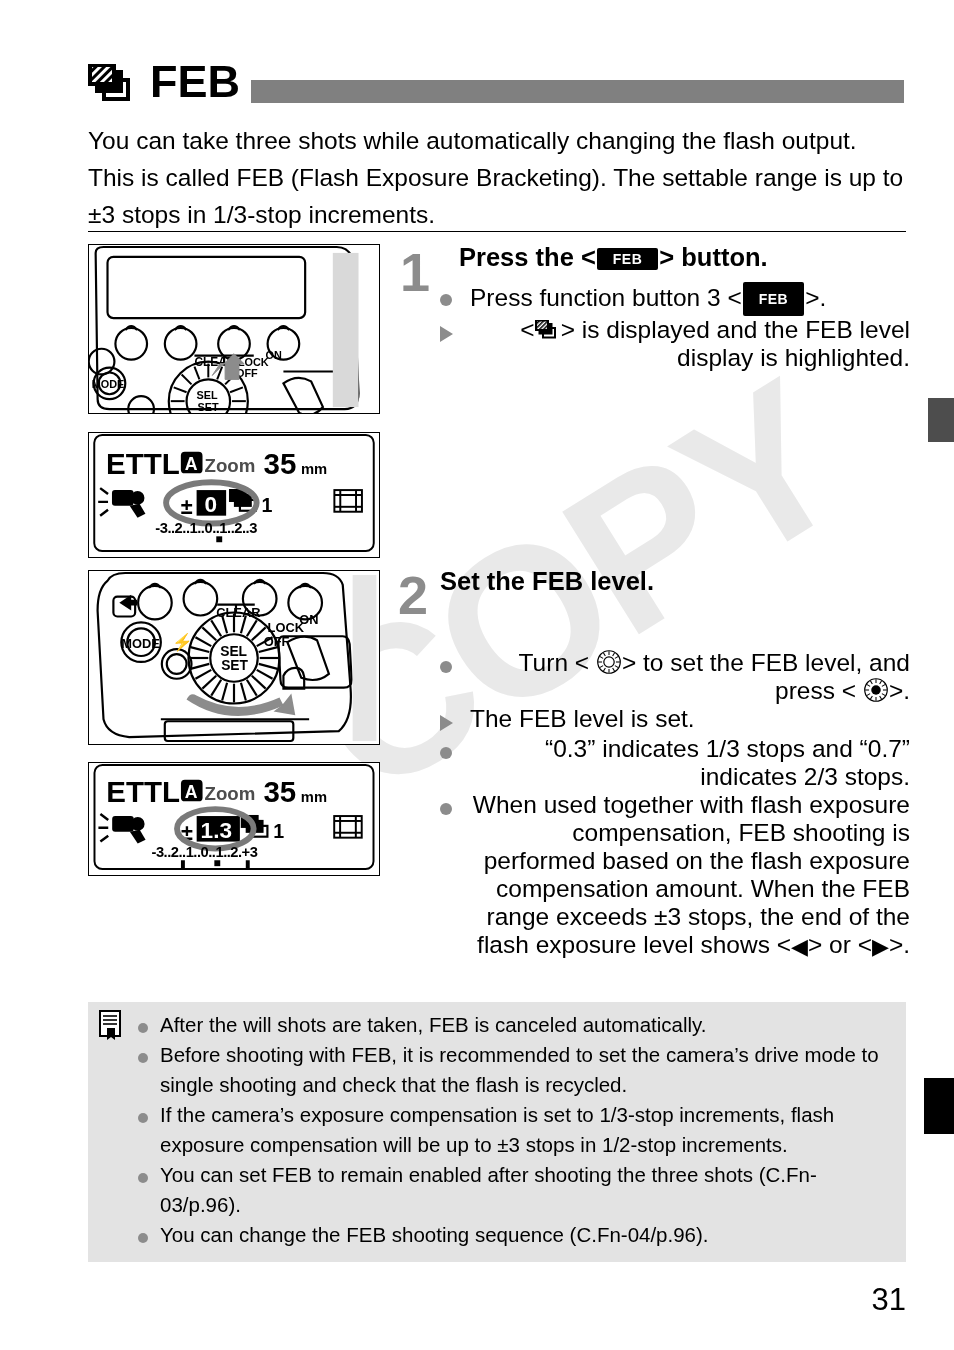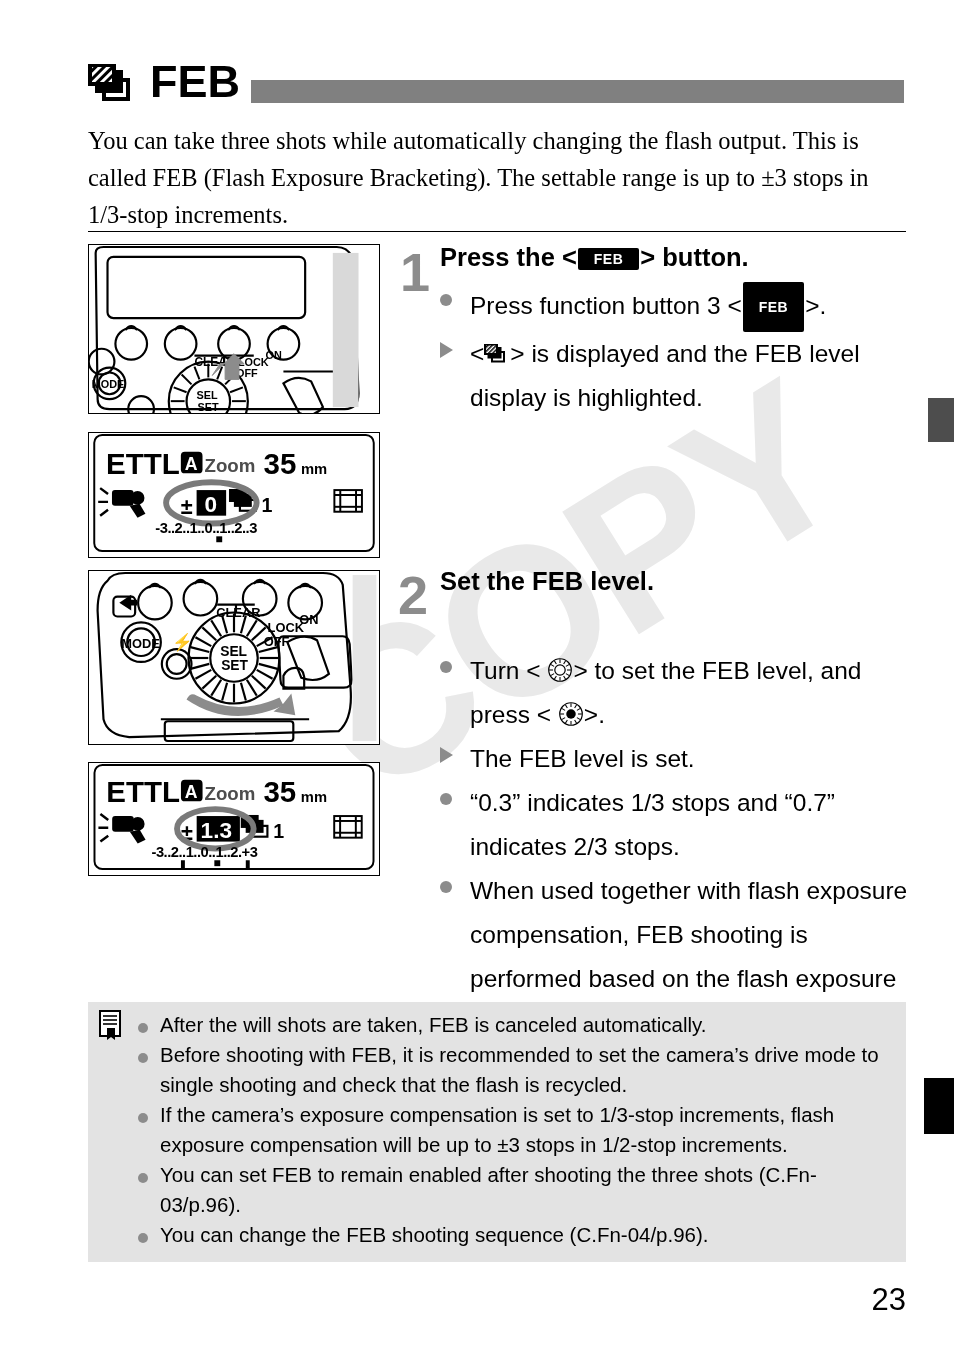--- a/index.html
+++ b/index.html
@@ -39,42 +39,42 @@
     font-size:45px; font-weight:bold; letter-spacing:0px;
   }
   .title-bar {
     position:absolute; left:163px; top:22px;
     width:653px; height:23px; background:#808080;
   }
 
   
   .intro {
     position:absolute; left:88px; top:122px; width:820px;
-    font-size:24.5px; line-height:37px; z-index:2;font-family:Liberation Serif, serif;
+    font-size:24.5px; line-height:37px; z-index:2;
   }
   .rule {
     position:absolute; left:88px; width:818px; height:1px;
     background:#000; z-index:2;
   }
   #rule-top { top:231px; }
 
   
   .step-num {
     position:absolute;
     font-size:54px; font-weight:bold; color:#8c8c8c;
     line-height:54px; z-index:2;
   }
   .step-title {
     position:absolute;
     font-size:25.5px; font-weight:bold; z-index:2;
   }
   .bullets { position:absolute; z-index:2; }
   .blt { display:flex; align-items:flex-start; margin-bottom:0px; }
   .blt .mk { flex:0 0 30px; padding-top:10px; }
-  .blt .txt { font-size:24.5px; line-height:44px; }
+  .blt .txt { font-size:24.5px; line-height:28px;text-align:right; }
   .dot { display:inline-block; width:12px; height:12px; border-radius:50%; background:#8c8c8c; }
   .tri {
     display:inline-block; width:0; height:0;
     border-left:13px solid #8c8c8c;
     border-top:8px solid transparent;
     border-bottom:8px solid transparent;
   }
   .febkey {
     display:inline-block; background:#000; color:#fff;
     font-size:14px; font-weight:bold; letter-spacing:0.5px;
@@ -137,21 +137,21 @@
       <rect x="2" y="1" width="24" height="19" fill="url(#hatch)" stroke="#000" stroke-width="4"></rect>
     </svg>
     <div class="title-text">FEB</div>
     <div class="title-bar"></div>
   </div>
 
   <div class="intro">You can take three shots while automatically changing the flash output. This is called FEB (Flash Exposure Bracketing). The settable range is up to ±3 stops in 1/3-stop increments.</div>
   <div class="rule" id="rule-top"></div>
 
   <div class="step-num" style="left:400px; top:245px;">1</div>
-  <div class="step-title" style="left:440px; top:243px;text-align:center;">
+  <div class="step-title" style="left:459px; top:243px;text-align:center;">
     <span>Press the &lt;</span><span class="febkey">FEB</span><span>&gt; button.</span>
   </div>
 
   <div class="bullets" style="left:440px; top:282px; width:470px;">
     <div class="blt">
       <div class="mk"><span class="dot"></span></div>
       <div class="txt">
         <span>Press function button 3 &lt;</span><span class="febkey">FEB</span><span>&gt;.</span>
       </div>
     </div>
@@ -464,17 +464,17 @@
         <div class="mk"><span class="ndot"></span></div>
         <div class="txt">You can set FEB to remain enabled after shooting the three shots (C.Fn-03/p.96).</div>
       </div>
       <div class="note-item">
         <div class="mk"><span class="ndot"></span></div>
         <div class="txt">You can change the FEB shooting sequence (C.Fn-04/p.96).</div>
       </div>
     </div>
   </div>
 
-  <div class="pagenum">23</div>
+  <div class="pagenum">31</div>
   <div class="edge-tab" id="edge-tab-gray"></div>
   <div class="edge-tab" id="edge-tab-black"></div>
 
 </div>
 
 </body></html>

